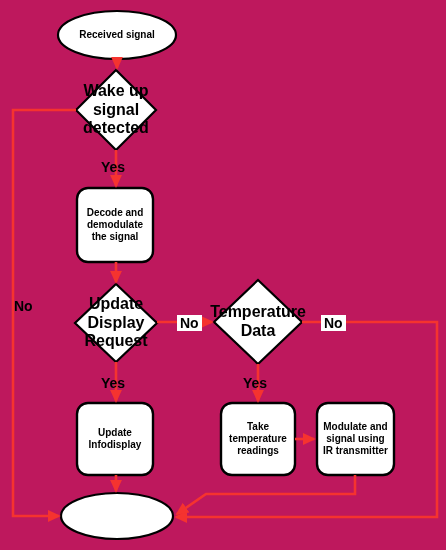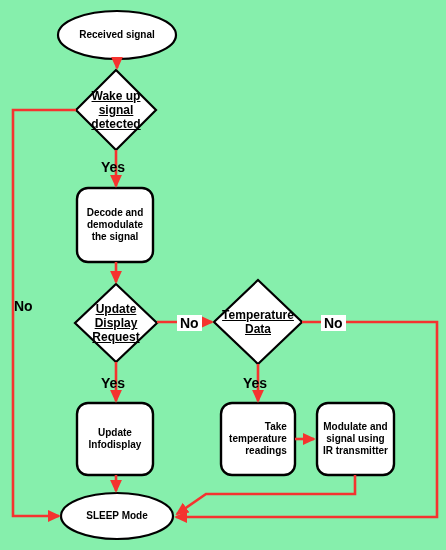--- a/index.html
+++ b/index.html
@@ -1,18 +1,18 @@
 <!DOCTYPE html>
 <html><head>
 <meta charset="utf-8">
 <style>
   html,body{margin:0;padding:0;background:#ffffff;}
   body{width:446px;height:550px;overflow:hidden;
        font-family:"Liberation Sans",sans-serif;}
-  #flow-root{position:relative;width:446px;height:550px;background:#86efac;}
+  #flow-root{position:relative;width:446px;height:550px;background:#be185d;}
   #flow-svg{position:absolute;left:0;top:0;width:446px;height:550px;}
   .node-label{
     position:absolute;
     display:flex;align-items:center;justify-content:center;
     text-align:center;
     font-family:"Liberation Sans",sans-serif;
     font-weight:bold;
     color:#000;
     line-height:1.18;
     pointer-events:none;
@@ -21,21 +21,21 @@
   .edge-label{
     position:absolute;
     font-family:"Liberation Sans",sans-serif;
     font-weight:bold;
     font-size:14px;
     color:#000;
     white-space:nowrap;
     pointer-events:none;
   }
   .lbl-terminal{font-size:10px;}
-  .lbl-decision{font-size:12px;text-decoration:underline;}
+  .lbl-decision{font-size:16px;}
   .lbl-process{font-size:10px;}
 </style>
 </head>
 <body>
 
 <div id="flow-root">
 
   <svg id="flow-svg" viewBox="0 0 446 550">
     <defs>
       <marker id="arrow-red" viewBox="0 0 10 10" refX="8.2" refY="5" markerWidth="5.2" markerHeight="5.2" orient="auto-start-reverse">
@@ -97,29 +97,28 @@
   <div class="node-label lbl-decision" style="left:76px;top:293px;width:80px;height:60px;">Update
 Display
 Request</div>
 
   <div class="node-label lbl-decision" style="left:211px;top:300px;width:94px;height:44px;">Temperature
 Data</div>
 
   <div class="node-label lbl-process" style="left:77px;top:403px;width:76px;height:72px;">Update
 Infodisplay</div>
 
-  <div class="node-label lbl-process" style="left:219px;top:403px;width:78px;height:72px;text-align:right;">Take
+  <div class="node-label lbl-process" style="left:219px;top:403px;width:78px;height:72px;">Take
 temperature
 readings</div>
 
   <div class="node-label lbl-process" style="left:314px;top:403px;width:83px;height:72px;">Modulate and
 signal using
 IR transmitter</div>
 
-  <div class="node-label lbl-terminal" style="left:61px;top:493px;width:112px;height:46px;">SLEEP Mode</div>
 
   <div class="edge-label" style="left:101px;top:159px;">Yes</div>
 
   <div class="edge-label" style="left:14px;top:298px;">No</div>
 
   <div class="edge-label" style="left:101px;top:375px;">Yes</div>
 
   <div class="edge-label" style="left:177px;top:315px;background:#ffffff;padding:0 3px;">No</div>
 
   <div class="edge-label" style="left:243px;top:375px;">Yes</div>

